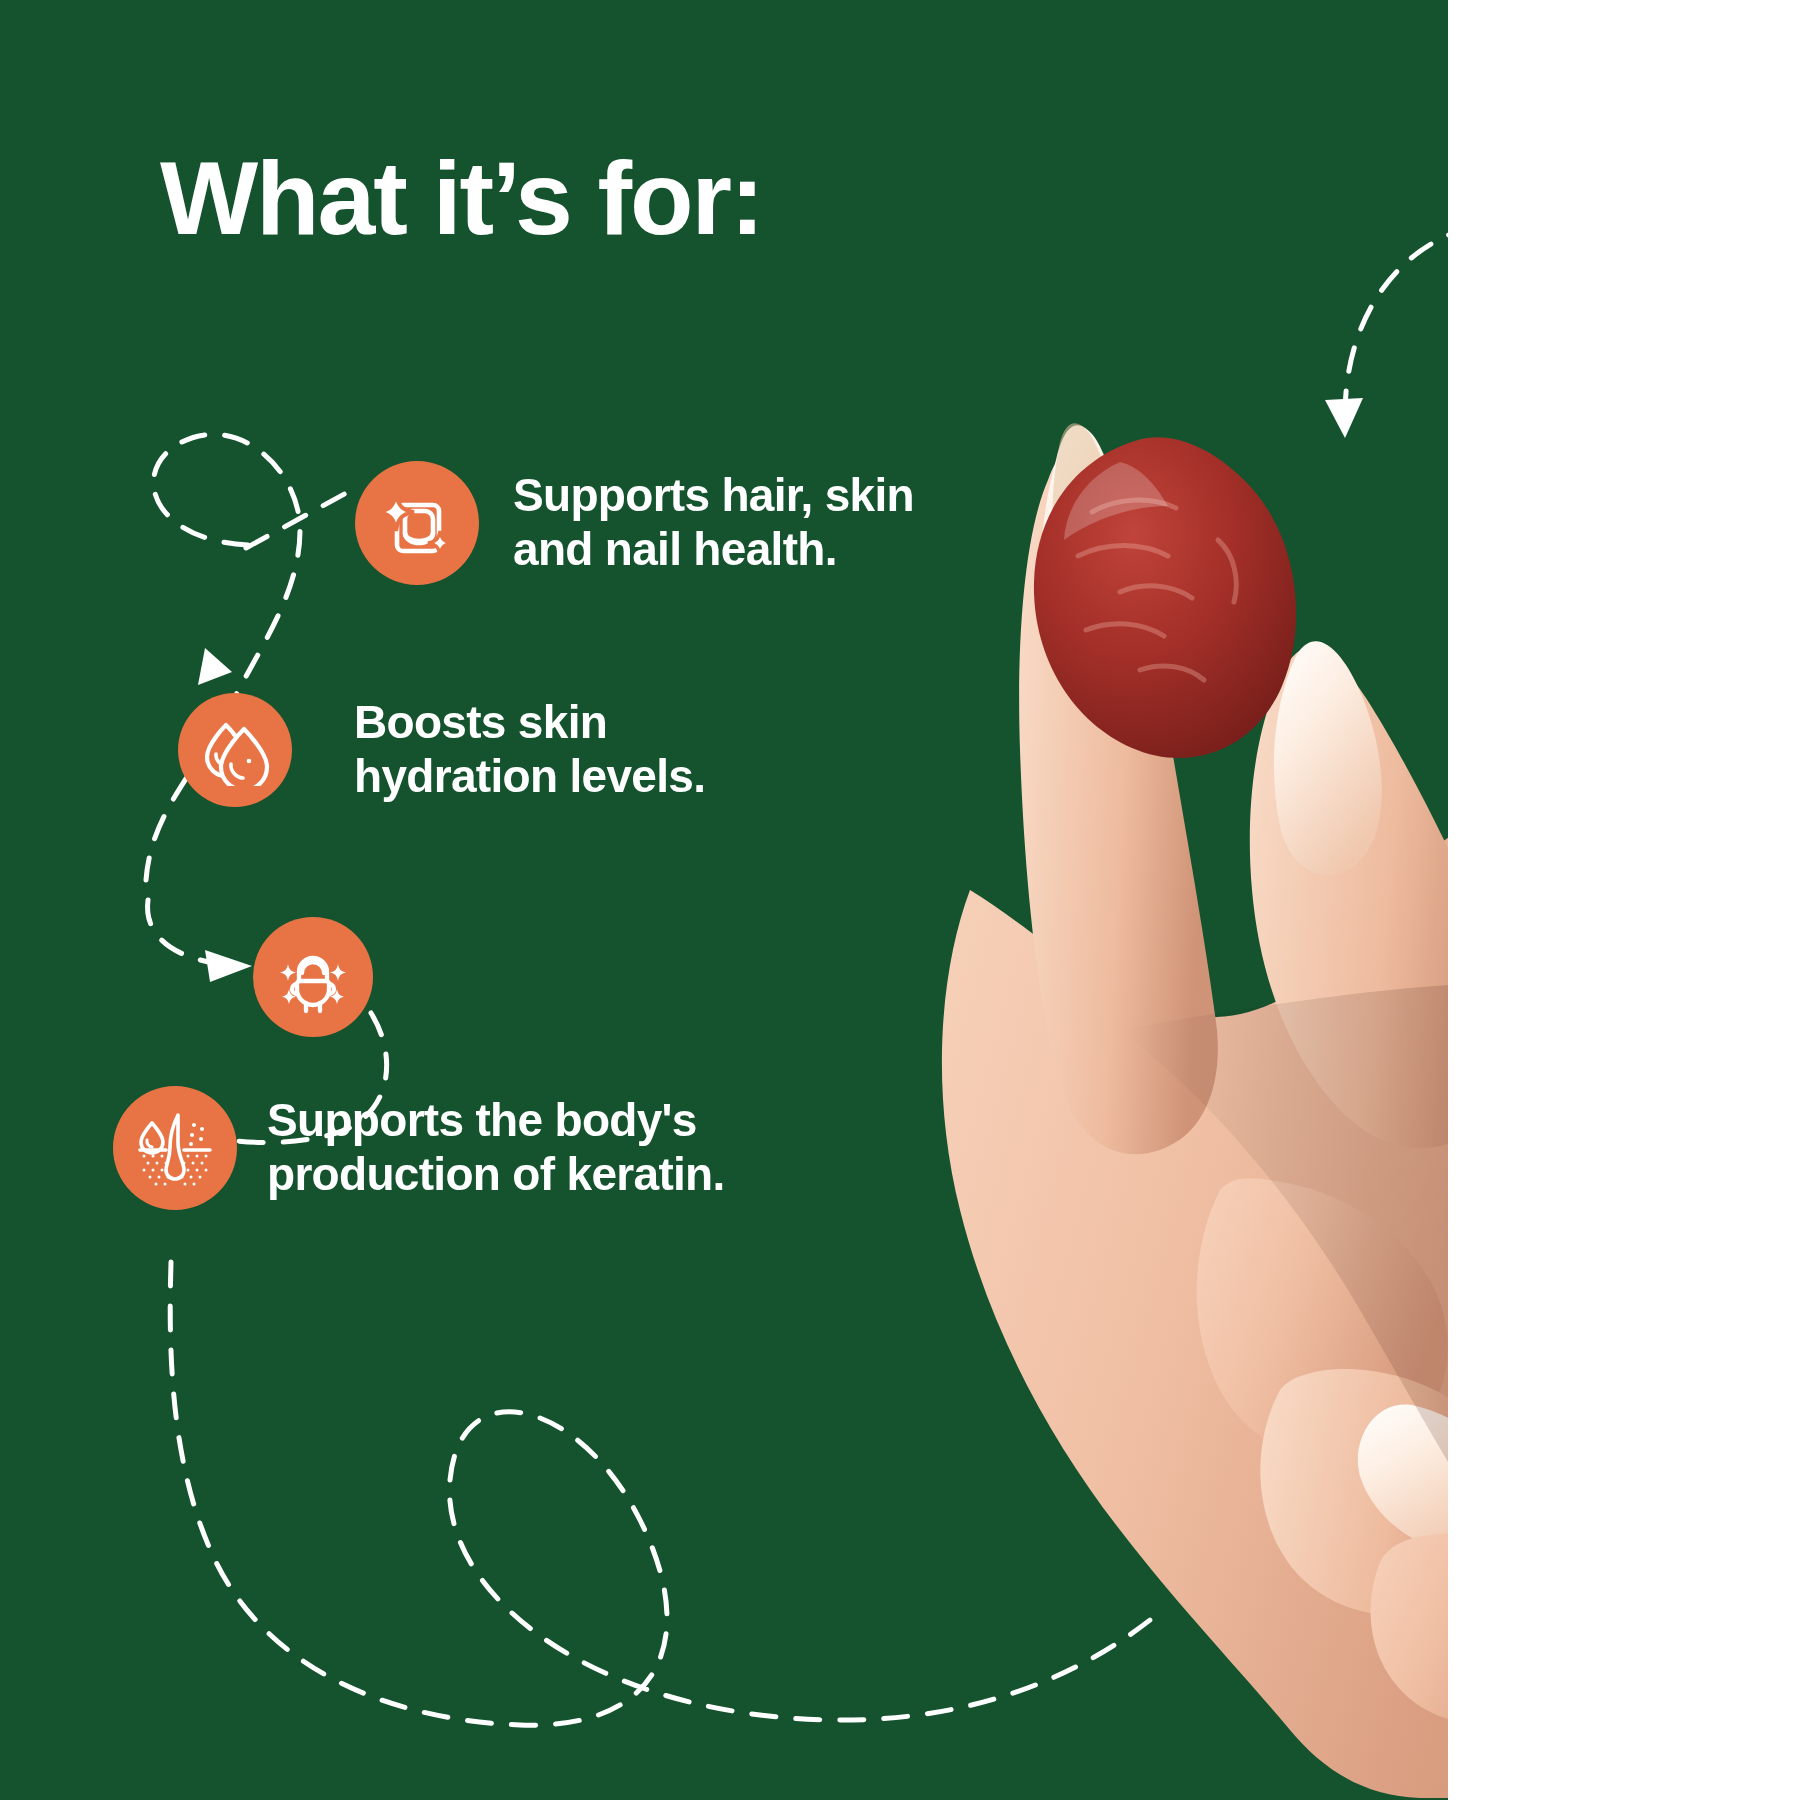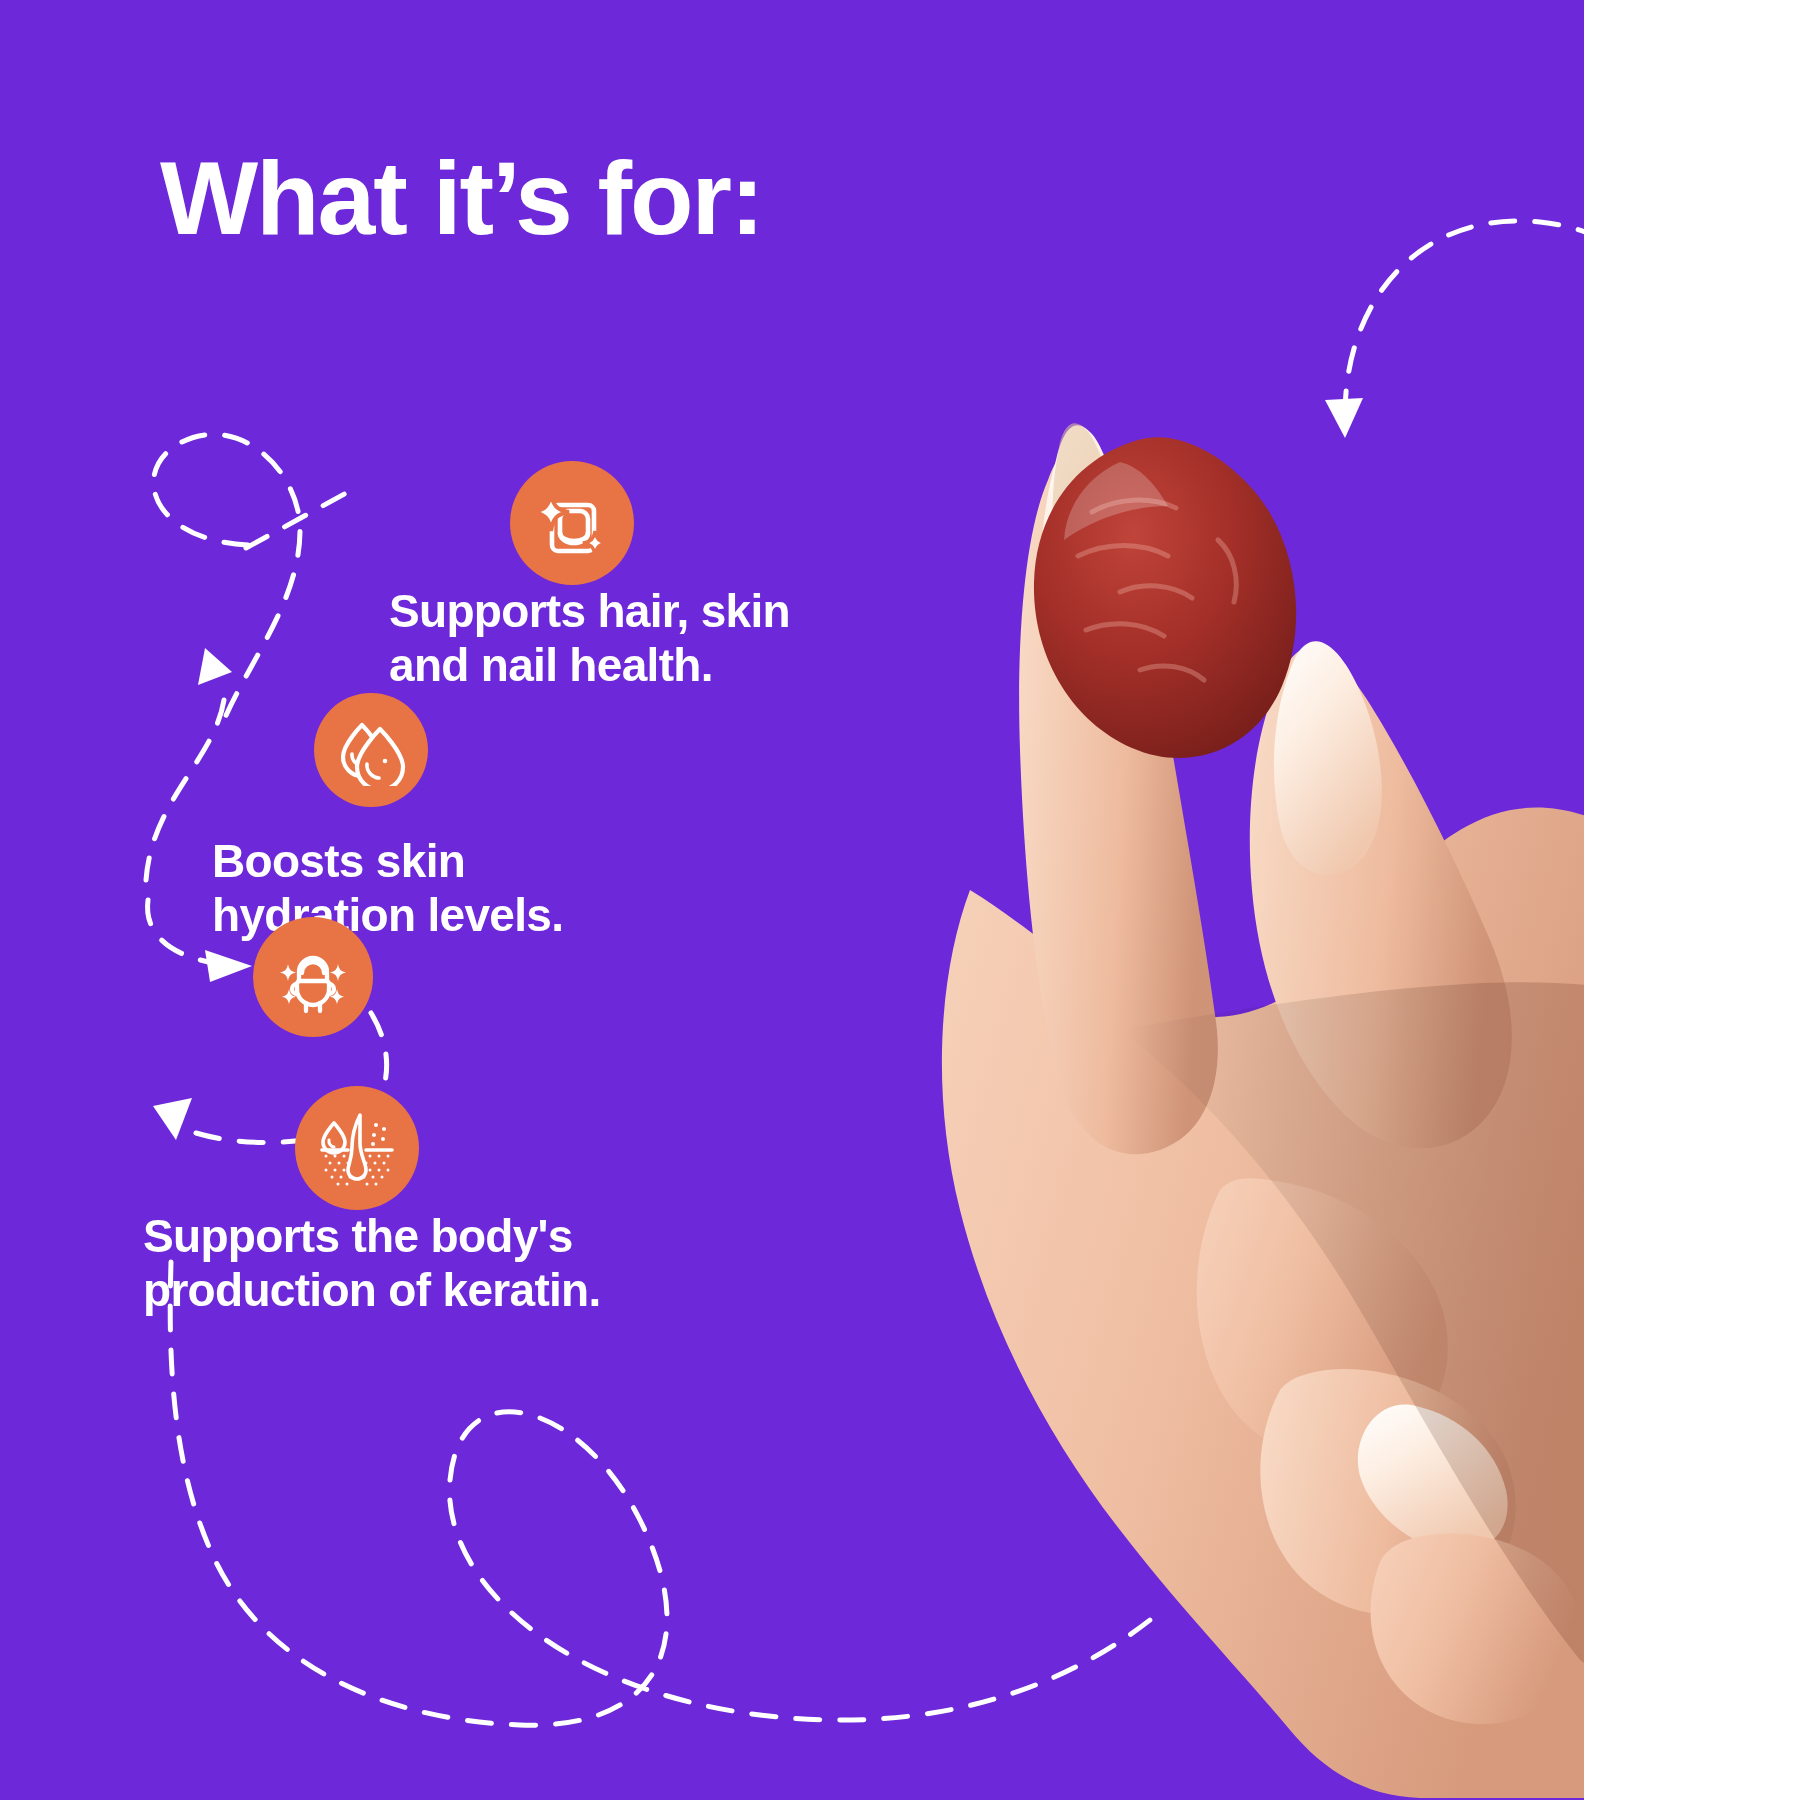--- a/index.html
+++ b/index.html
@@ -3,24 +3,24 @@
 <meta charset="utf-8">
 <title>What it's for</title>
 <style>
   html, body {
     margin: 0;
     padding: 0;
     background: #ffffff;
   }
   #stage {
     position: relative;
-    width: 1584px;
+    width: 1448px;
     height: 1800px;
     overflow: hidden;
-    background: #6d28d9;
+    background: #14532d;
     font-family: "Liberation Sans", sans-serif;
   }
 
   
   #dash-layer {
     position: absolute;
     inset: 0;
     width: 1800px;
     height: 1800px;
     pointer-events: none;
@@ -37,21 +37,20 @@
     color: #ffffff;
     line-height: 1.0;
     white-space: nowrap;
   }
 
   
   .feature-row {
     position: absolute;
     display: flex;
     align-items: center;
-    flex-direction: column;
   }
   .feature-icon {
     position: relative;
     flex: 0 0 auto;
     border-radius: 50%;
     background: #e87446;
     display: flex;
     align-items: center;
     justify-content: center;
   }

